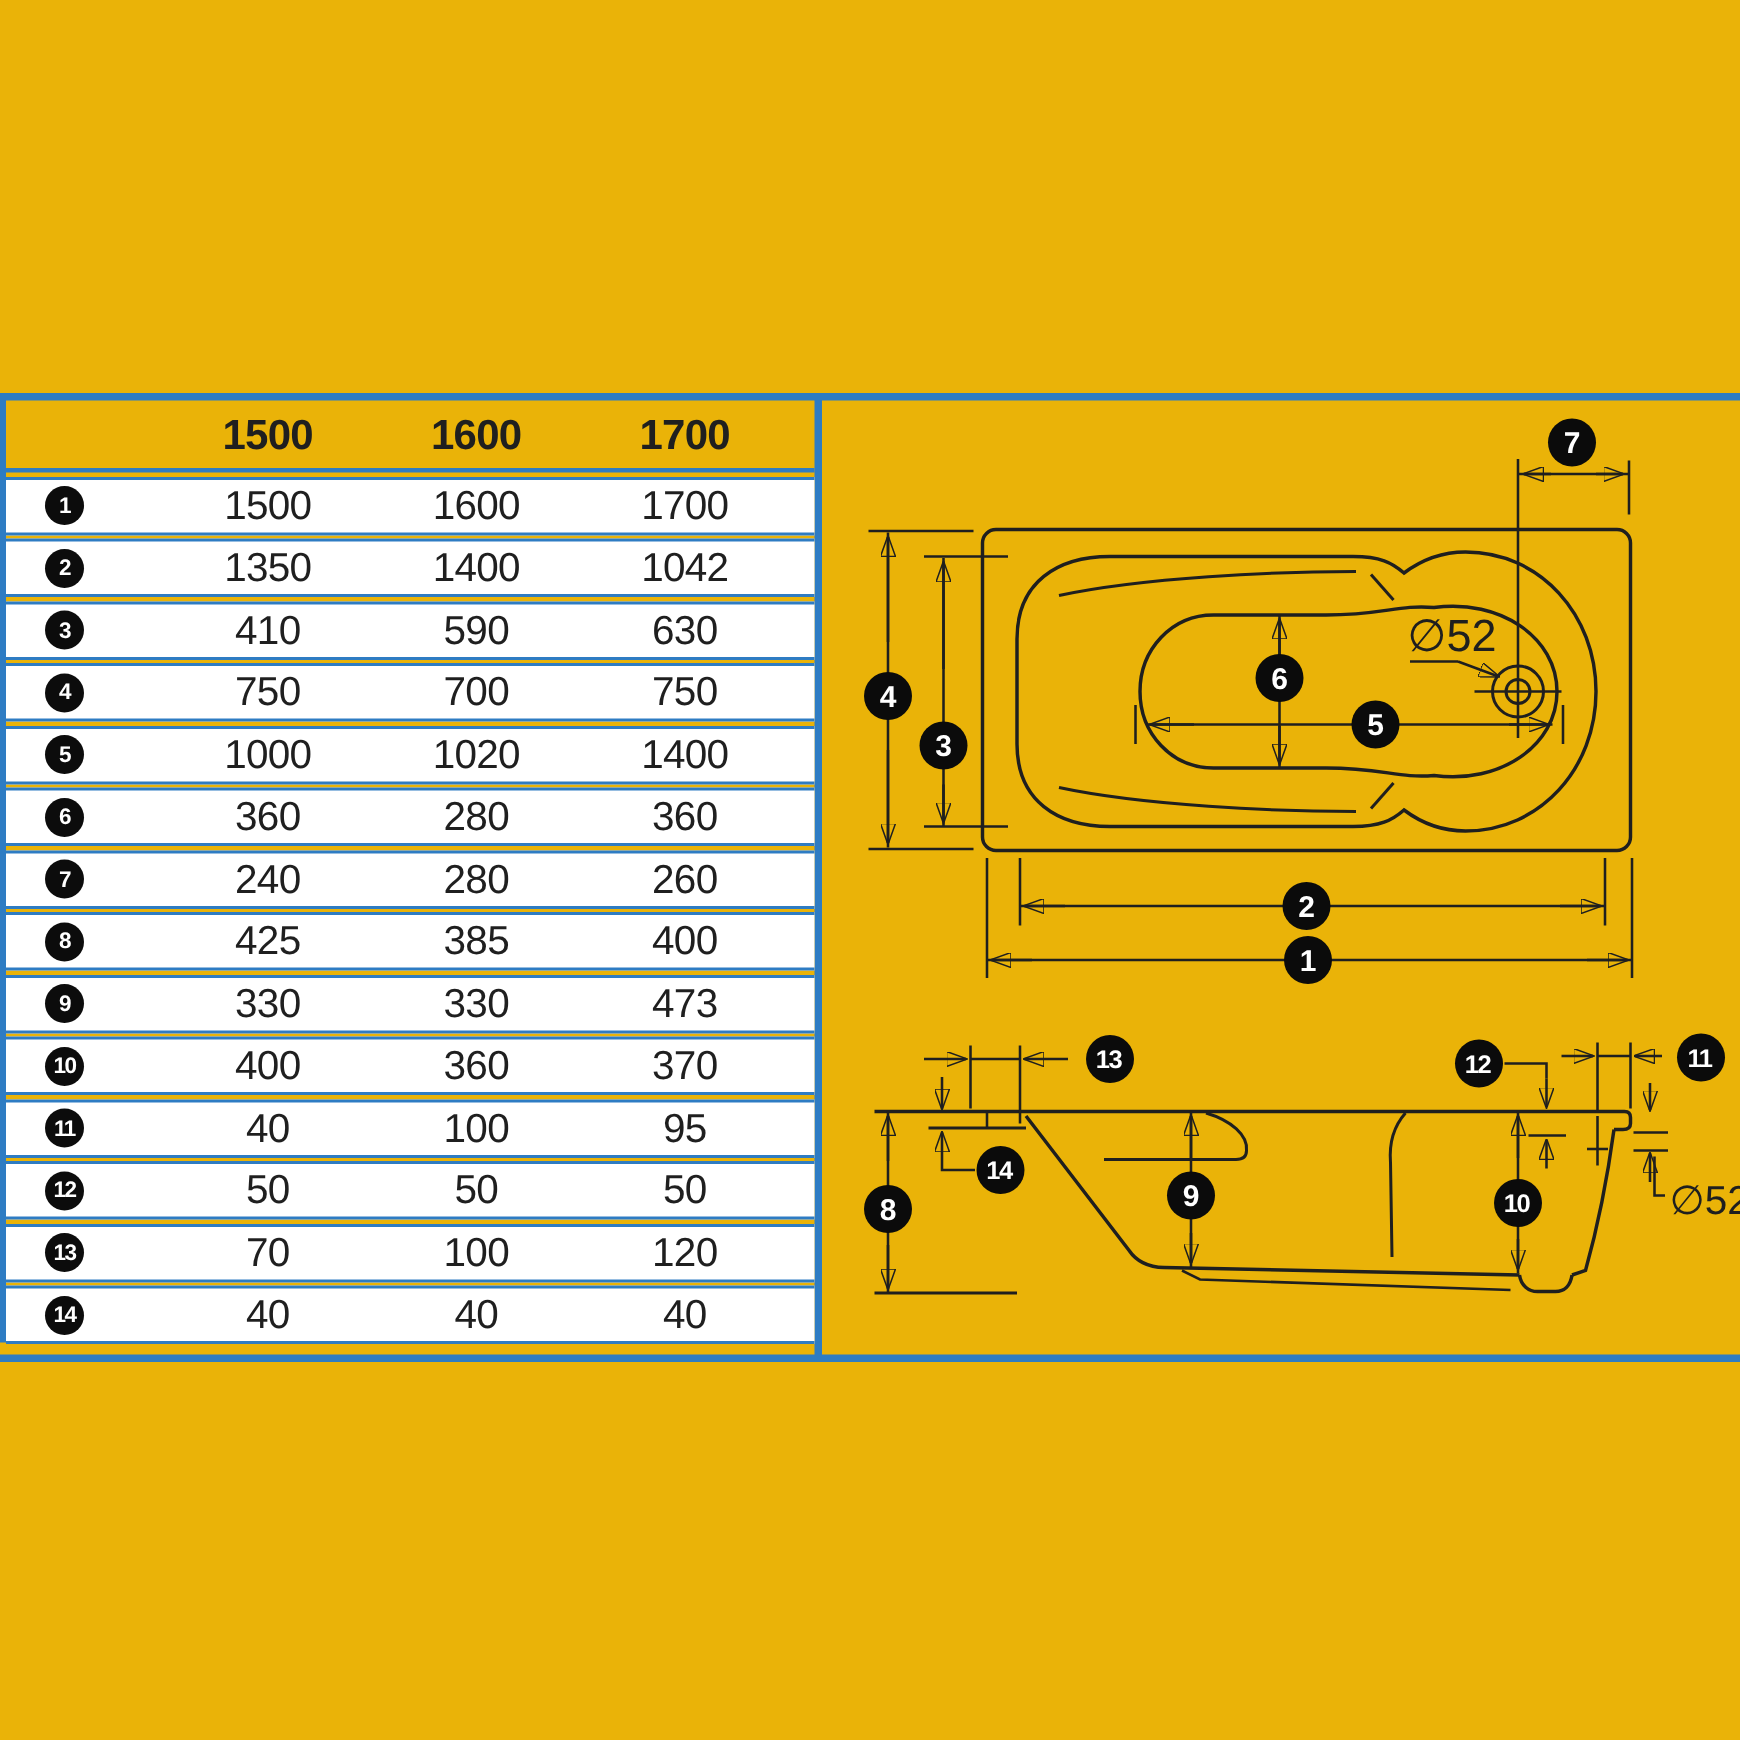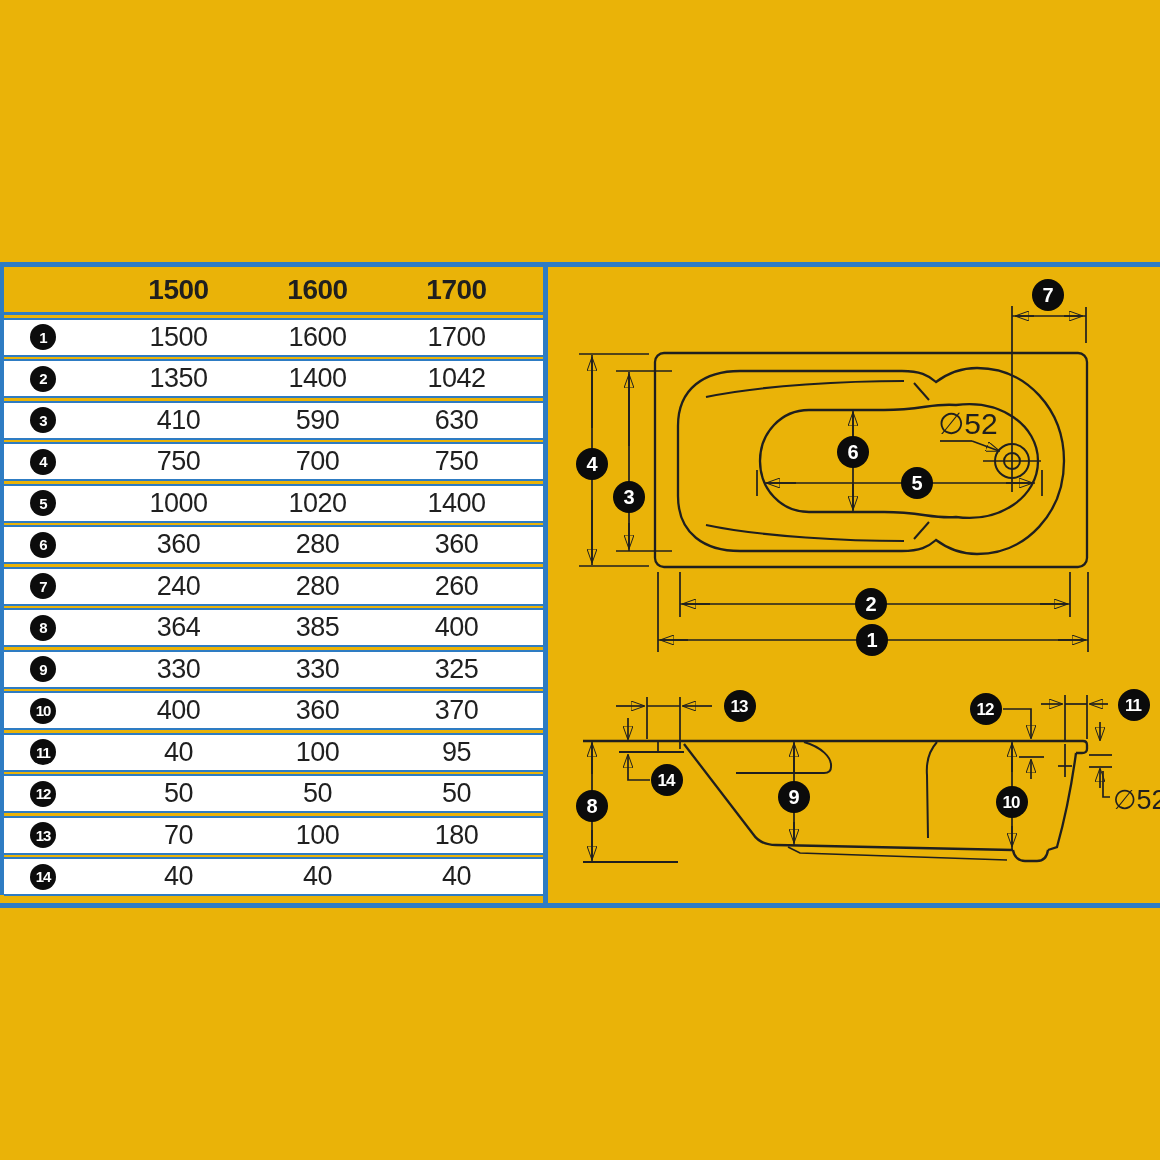--- a/index.html
+++ b/index.html
@@ -130,31 +130,31 @@
           <span class="badge">7</span>
         </div>
       <div class="val">240</div>
       <div class="val">280</div>
       <div class="val">260</div>
     </div>
     <div class="trow">
       <div class="badge-cell">
           <span class="badge">8</span>
         </div>
-      <div class="val">364</div>
+      <div class="val">425</div>
       <div class="val">385</div>
       <div class="val">400</div>
     </div>
     <div class="trow">
       <div class="badge-cell">
           <span class="badge">9</span>
         </div>
       <div class="val">330</div>
       <div class="val">330</div>
-      <div class="val">325</div>
+      <div class="val">473</div>
     </div>
     <div class="trow">
       <div class="badge-cell">
           <span class="badge">10</span>
         </div>
       <div class="val">400</div>
       <div class="val">360</div>
       <div class="val">370</div>
     </div>
     <div class="trow">
@@ -172,21 +172,21 @@
       <div class="val">50</div>
       <div class="val">50</div>
       <div class="val">50</div>
     </div>
     <div class="trow">
       <div class="badge-cell">
           <span class="badge">13</span>
         </div>
       <div class="val">70</div>
       <div class="val">100</div>
-      <div class="val">180</div>
+      <div class="val">120</div>
     </div>
     <div class="trow">
       <div class="badge-cell">
           <span class="badge">14</span>
         </div>
       <div class="val">40</div>
       <div class="val">40</div>
       <div class="val">40</div>
     </div>
   </div>

